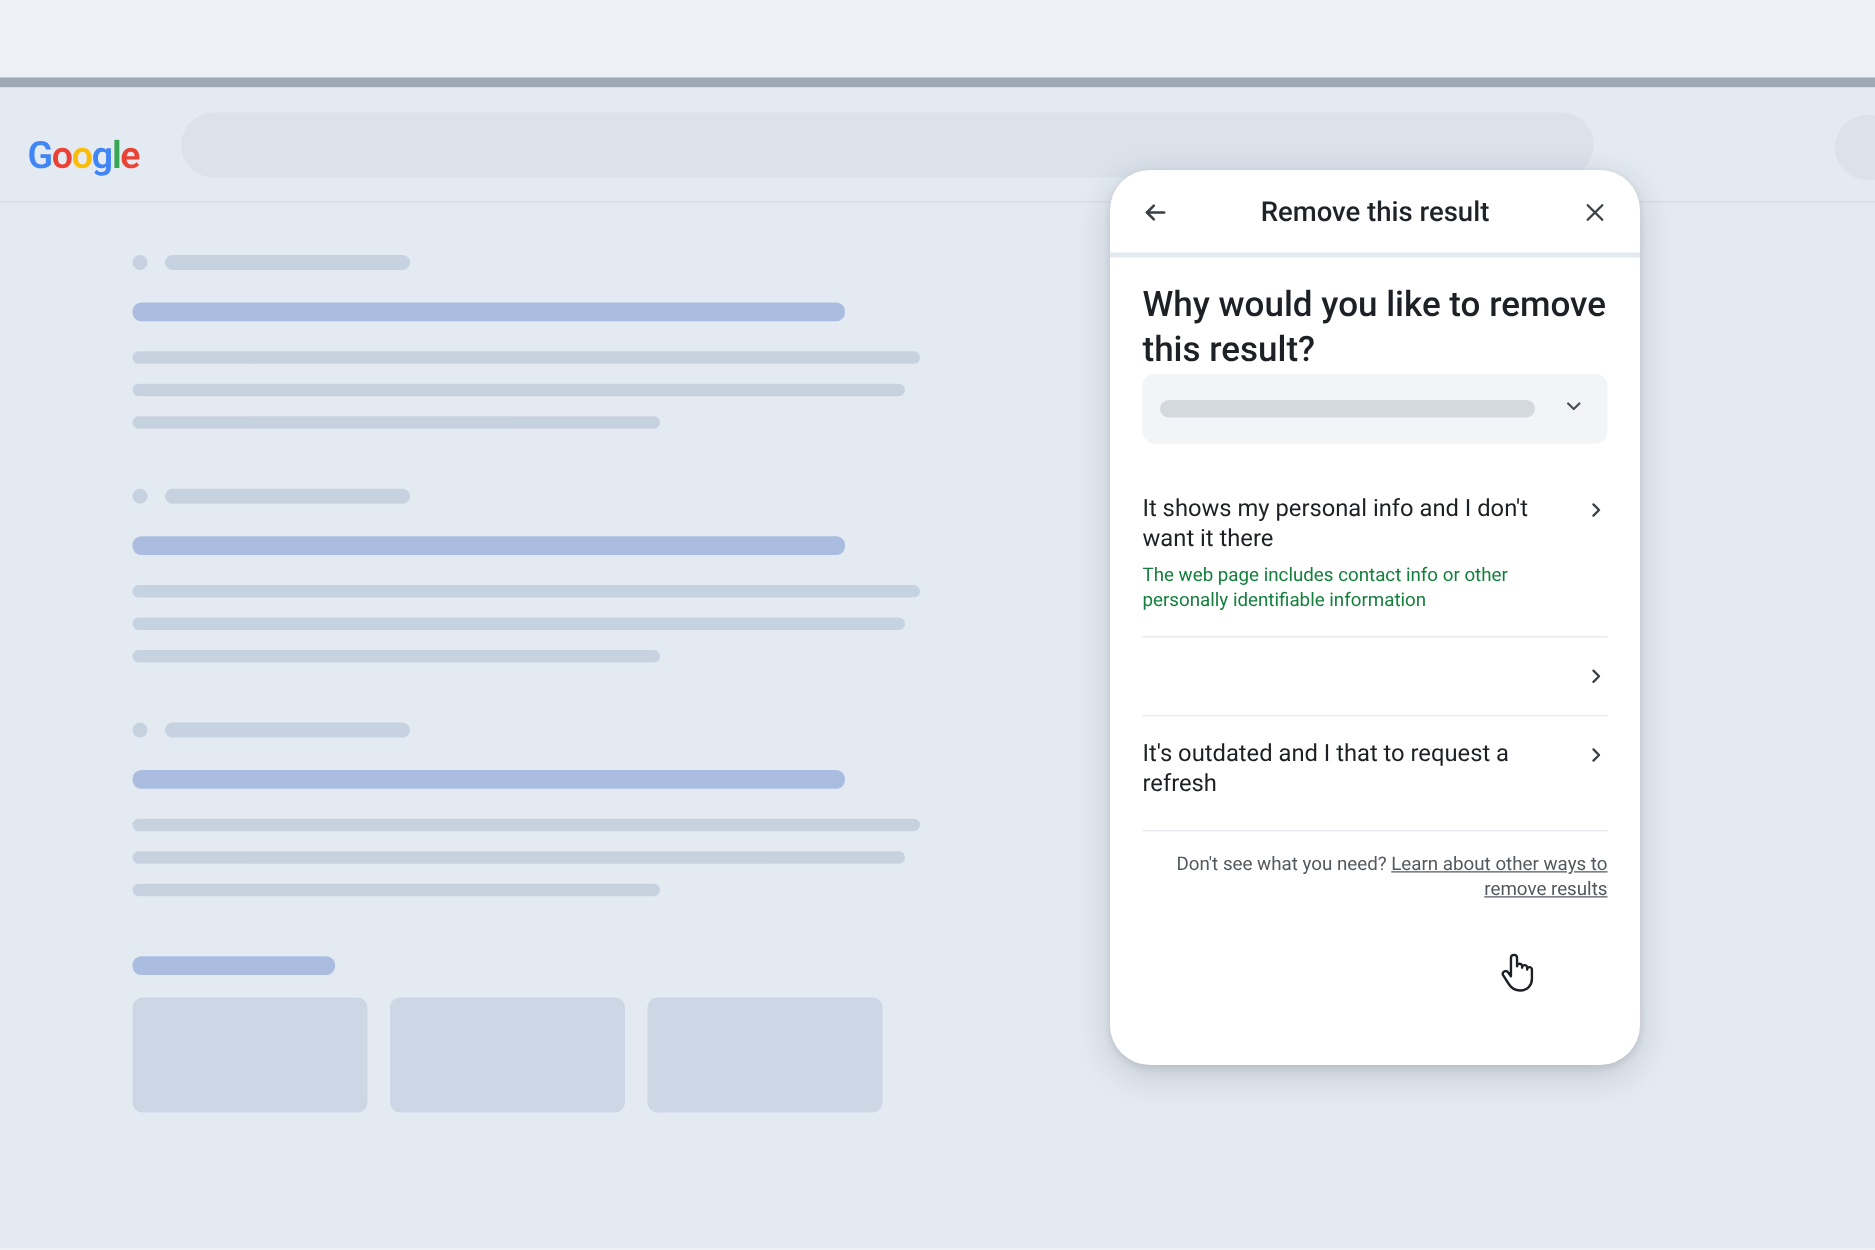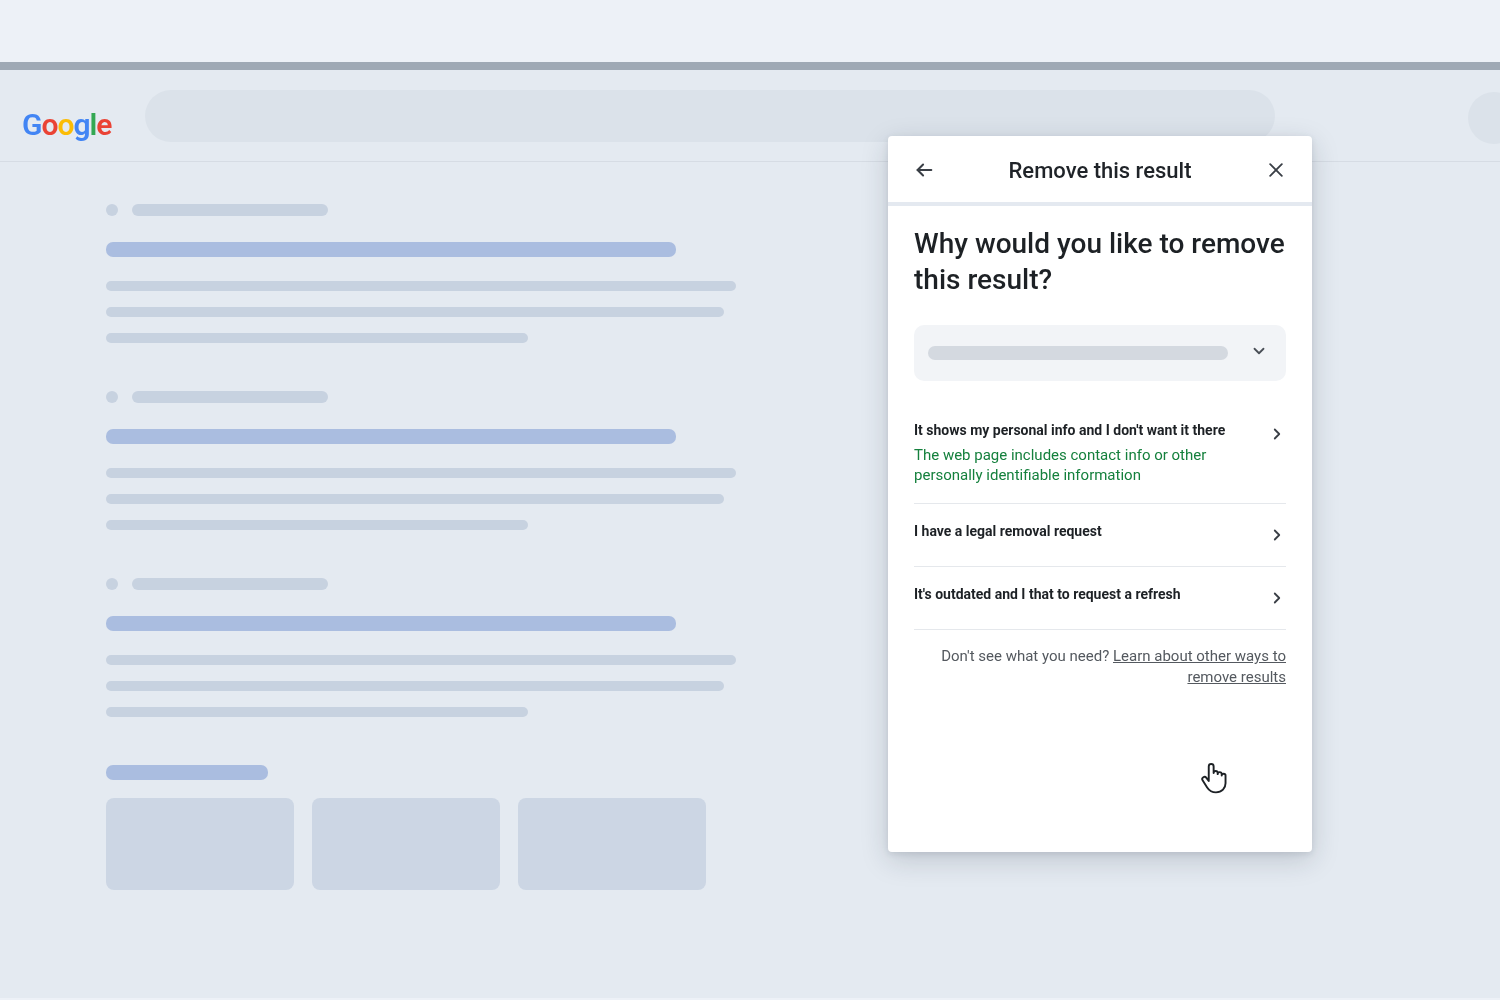--- a/index.html
+++ b/index.html
@@ -67,21 +67,21 @@
   .tag-bar { height:15px; width:162px; background:#aabde0; border-radius:7px; margin-top:40px; }
   .cards-row { display:flex; gap:18px; margin-top:18px; }
   .card { width:188px; height:92px; background:#ccd6e4; border-radius:8px; }
 
   
   .panel {
     position: absolute;
     left: 888px; top: 66px;
     width: 424px; height: 716px;
     background: #ffffff;
-    border-radius: 4px;
+    border-radius: 32px;
     box-shadow: 0 8px 28px rgba(30,40,55,0.18), 0 2px 6px rgba(30,40,55,0.10);
     display:flex; flex-direction:column;
     overflow:hidden;
   }
   .panel-header {
     display:flex; align-items:center; justify-content:space-between;
     padding: 20px 22px 18px 22px;
   }
   .panel-header h2 {
     font-size: 22px; font-weight: 500; color:#1f2328;
@@ -93,21 +93,20 @@
     border:none; background:none;
   }
   .panel-divider { height:4px; background:#e4e9f0; width:100%; }
   .panel-body {
     padding: 20px 26px 0 26px;
     flex:1; overflow:hidden;
   }
   .question {
     font-size: 28px; line-height:1.3; font-weight:500;
     color:#1d2125;
-    margin-bottom: 26px;
   }
   .selected-box {
     background:#f2f4f7;
     border-radius:10px;
     height:56px;
     display:flex; align-items:center; justify-content:space-between;
     padding: 0 18px 0 14px;
     margin-bottom: 22px;
     cursor:pointer;
   }
@@ -117,21 +116,21 @@
   .chevron-down svg { width:18px; height:18px; color:#4a4f57; }
   .option {
     padding: 18px 0 18px 0;
     border-bottom:1px solid #e5e8ec;
     display:flex; gap:14px;
     cursor:pointer;
   }
   .option:last-of-type { }
   .option-text { flex:1; }
   .option-title {
-    font-size:14px; line-height:1.3; color:#1d2125; font-weight:700;
+    font-size:19px; line-height:1.3; color:#1d2125; font-weight:400;
     margin-bottom:6px;
   }
   .option-desc {
     font-size:15px; line-height:1.35; color:#15803d;
   }
   .option .chev {
     width:18px; margin-top:4px; color:#3a3f46;
   }
   .footer-text {
     font-size:15px; color:#54595f; padding-top:16px; line-height:1.35;text-align:right;
@@ -240,21 +239,20 @@
           </div>
           <div class="chev">
             <svg viewBox="0 0 24 24" width="18" height="18" fill="none" stroke="currentColor" stroke-width="2.4" stroke-linecap="round" stroke-linejoin="round">
                 <polyline points="9 6 15 12 9 18"></polyline>
               </svg>
           </div>
         </div>
 
         <div class="option">
           <div class="option-text">
-            <div class="option-title">I have a legal removal request</div>
           </div>
           <div class="chev">
             <svg viewBox="0 0 24 24" width="18" height="18" fill="none" stroke="currentColor" stroke-width="2.4" stroke-linecap="round" stroke-linejoin="round">
                 <polyline points="9 6 15 12 9 18"></polyline>
               </svg>
           </div>
         </div>
 
         <div class="option">
           <div class="option-text">

